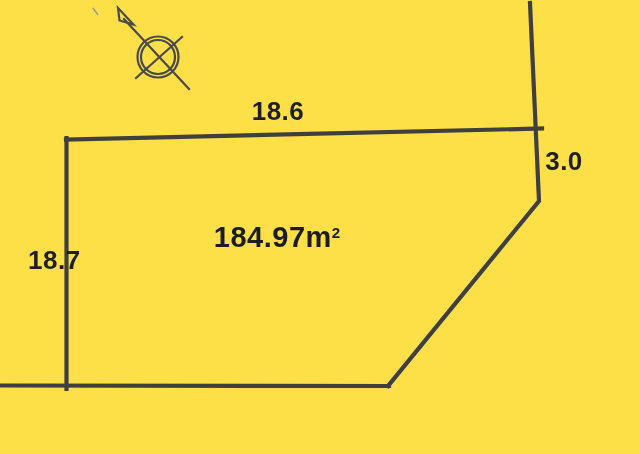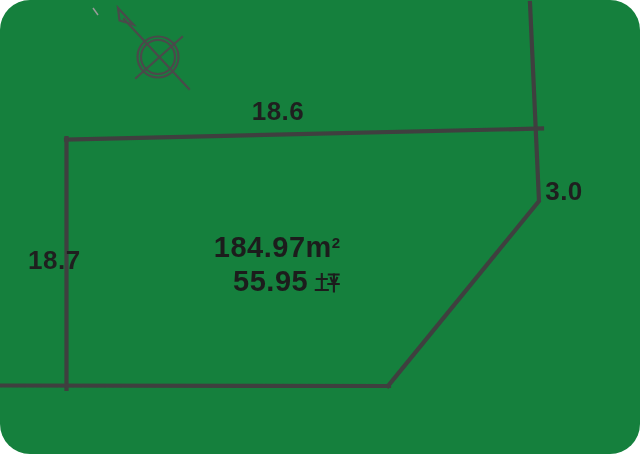--- a/index.html
+++ b/index.html
@@ -4,46 +4,45 @@
 <style>
   html, body {
     margin: 0;
     padding: 0;
     background: #ffffff;
   }
   .canvas {
     position: relative;
     width: 640px;
     height: 454px;
-    background: #15803d;
+    background: #fde047;
     overflow: hidden;
     font-family: "Liberation Sans", "DejaVu Sans", sans-serif;
-    border-radius: 30px;
   }
   .canvas svg.drawing {
     position: absolute;
     left: 0;
     top: 0;
   }
   .dim-label {
     position: absolute;
     font-weight: 700;
     font-size: 26px;
     line-height: 1;
     color: #1f1f1f;
     letter-spacing: 0.5px;
     white-space: nowrap;
     transform: translateX(-50%);
   }
   .area-block {
     position: absolute;
     left: 277px;
-    top: 226px;
+    top: 216px;
     transform: translateX(-50%);
-    text-align: right;
+    text-align: left;
     color: #1c1c1c;
     font-weight: 700;
     font-size: 29px;
     line-height: 34px;
     letter-spacing: 0.5px;
     white-space: nowrap;
   }
   .area-line {
     display: block;
   }
@@ -80,39 +79,25 @@
     <g stroke="#3f3f3f" stroke-width="4.2" fill="none" stroke-linecap="square" stroke-linejoin="miter">
       <polyline points="530,3 539,201 388,386"></polyline>
       <line x1="66" y1="139.5" x2="542" y2="128.5"></line>
       <line x1="66.5" y1="138" x2="66.5" y2="389"></line>
       <line x1="2" y1="385.5" x2="389" y2="386"></line>
     </g>
   </svg>
 
   <div class="dim-label" style="left:278px; top:98px;">18.6</div>
 
-  <div class="dim-label" style="left:564px; top:148px;margin-top:30px;">3.0</div>
+  <div class="dim-label" style="left:564px; top:148px;">3.0</div>
 
 
 
   <div class="dim-label" style="left:28px; top:247px; transform:none;">18.7</div>
 
   <div class="area-block">
     <span class="area-line">
       <span>184.97</span><span>m</span><span class="sup-exp">2</span>
     </span>
-    <span class="area-line">
-      <span>55.95</span><svg class="tsubo-glyph" viewBox="0 0 26 24" fill="none" stroke="#1c1c1c" stroke-width="2.1" stroke-linecap="square">
-
-        <path d="M8 5 V21"></path>
-        <path d="M3 10 H13"></path>
-        <path d="M2 21 H14"></path>
-
-        <path d="M15 5.5 H25"></path>
-        <path d="M17 9 L18.6 12.6"></path>
-        <path d="M23.2 9 L21.6 12.6"></path>
-        <path d="M14.5 15 H25.8"></path>
-        <path d="M20.1 5.5 V22.5"></path>
-      </svg>
-    </span>
   </div>
 
 </div>
 
 </body></html>

